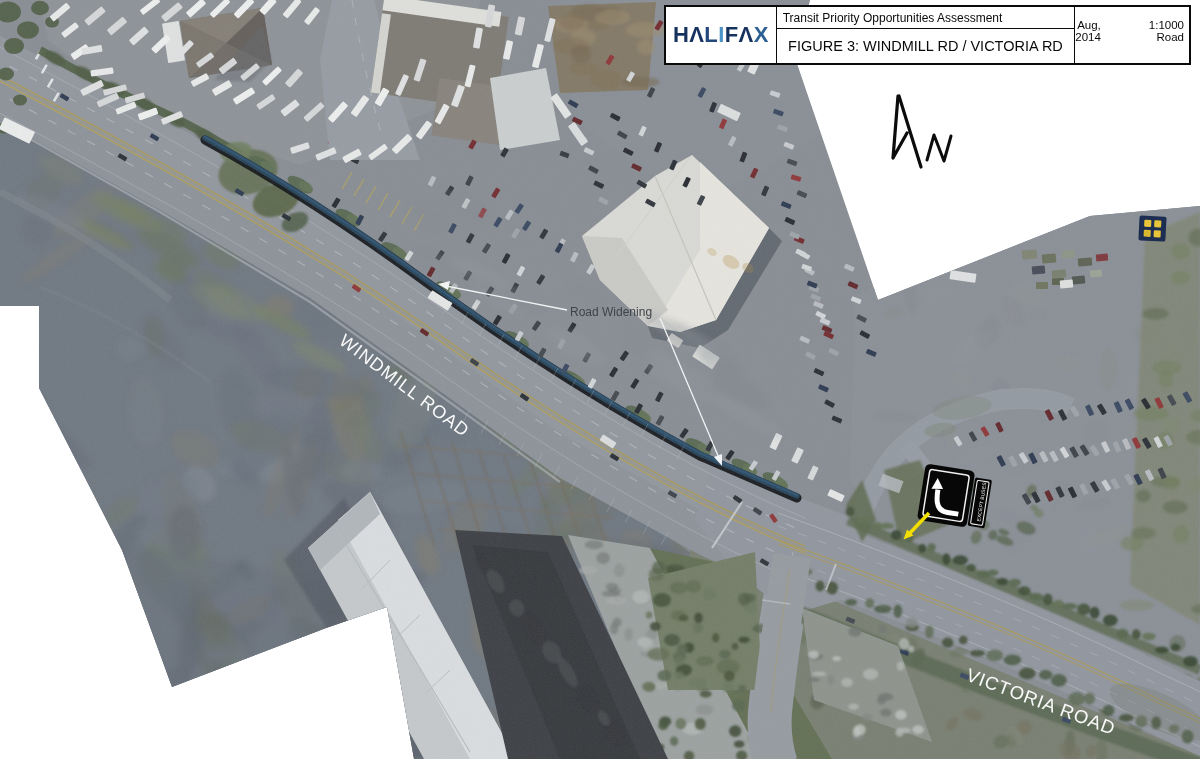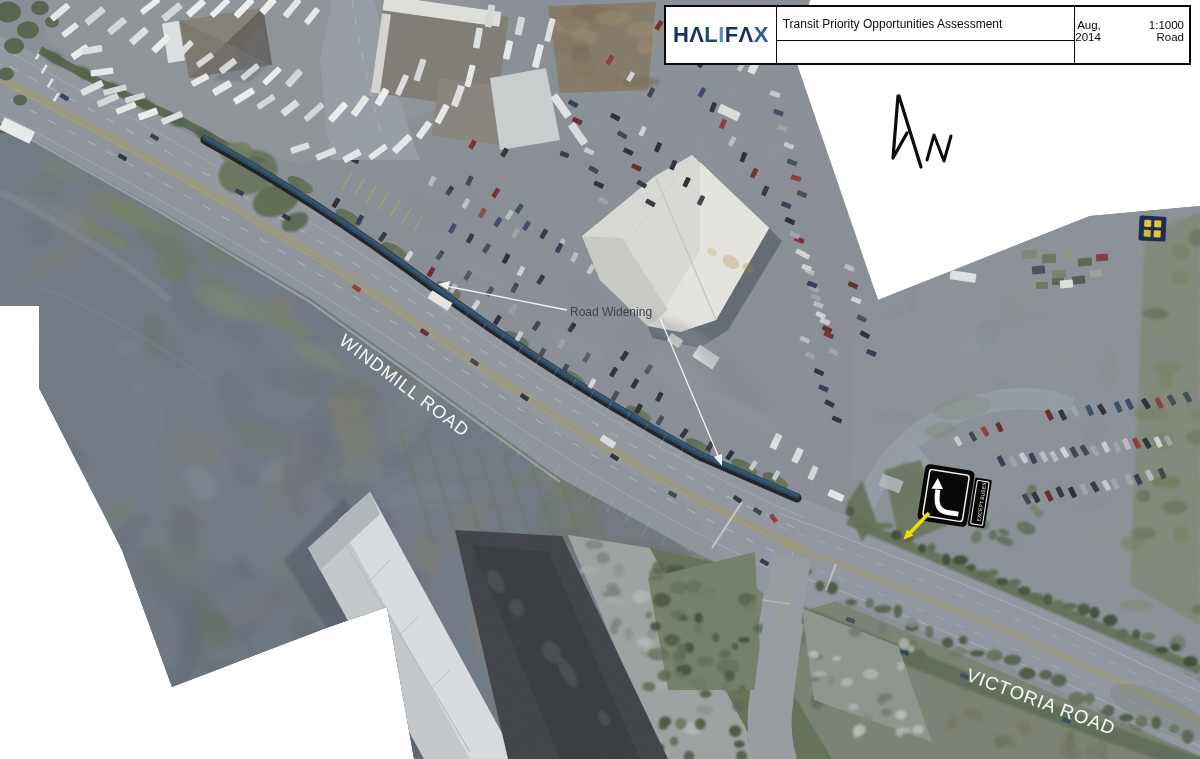--- a/index.html
+++ b/index.html
@@ -1,21 +1,21 @@
 <!DOCTYPE html>
 <html><head>
 <meta charset="utf-8">
 <style>
 html,body{margin:0;padding:0;width:1200px;height:759px;overflow:hidden;background:#fff;}
 #wrap{position:relative;width:1200px;height:759px;font-family:"Liberation Sans",sans-serif;}
 svg{position:absolute;left:0;top:0;}
 #tb{position:absolute;left:664px;top:5px;width:527px;height:60px;background:#fff;border:2px solid #0a0a0a;box-sizing:border-box;display:flex;}
 #tb .logo{width:112px;border-right:1.6px solid #0a0a0a;box-sizing:border-box;display:flex;align-items:center;justify-content:center;}
 #tb .mid{width:302px;border-right:1.6px solid #0a0a0a;box-sizing:border-box;display:flex;flex-direction:column;}
-#tb .mid .r1{height:34px;border-bottom:1.4px solid #0a0a0a;box-sizing:border-box;font-size:12px;color:#0a0a0a;display:flex;align-items:center;padding-left:6px;}
+#tb .mid .r1{height:22px;border-bottom:1.4px solid #0a0a0a;box-sizing:border-box;font-size:12px;color:#0a0a0a;display:flex;align-items:center;padding-left:6px;}
 #tb .mid .r2{flex:1;display:flex;align-items:center;justify-content:center;font-size:14.5px;color:#0a0a0a;}
 #tb .right{flex:1;display:flex;flex-direction:row;justify-content:space-between;padding:12px 5px 2px 0;font-size:11.5px;color:#0a0a0a;text-align:right;gap:48px;}
 .hx{font-weight:bold;font-size:22px;letter-spacing:0.4px;}
 </style>
 </head>
 <body>
 <div id="wrap">
 <svg width="1200" height="759" viewBox="0 0 1200 759" xmlns="http://www.w3.org/2000/svg">
 <rect width="1200" height="759" fill="#ffffff"></rect>
 <defs>
@@ -1137,19 +1137,20 @@
 </g>
 <path d="M 929 513 L 909 534" fill="none" opacity="1.00" stroke="#f2df00" stroke-width="3.6" stroke-linecap="butt" stroke-linejoin="round"></path>
 <polygon points="903.5,539.5 907,529.5 913.5,535.5" fill="#f2df00"></polygon>
 </svg>
 <div id="tb">
  <div class="logo">
         <span class="hx"><span style="color:#16335f">H</span><span style="color:#16335f">Λ</span><span style="color:#24487c">L</span><span style="color:#4a94c8">I</span><span style="color:#16335f">F</span><span style="color:#16335f">Λ</span><span style="color:#2c5f93">X</span></span>
       </div>
  <div class="mid">
    <div class="r1">Transit Priority Opportunities Assessment</div>
+   <div class="r2">FIGURE 3: WINDMILL RD / VICTORIA RD</div>
  </div>
  <div class="right">
         <div>Aug, 2014</div>
         <div>1:1000 Road</div>
       </div>
 </div>
 </div>
 
 </body></html>

